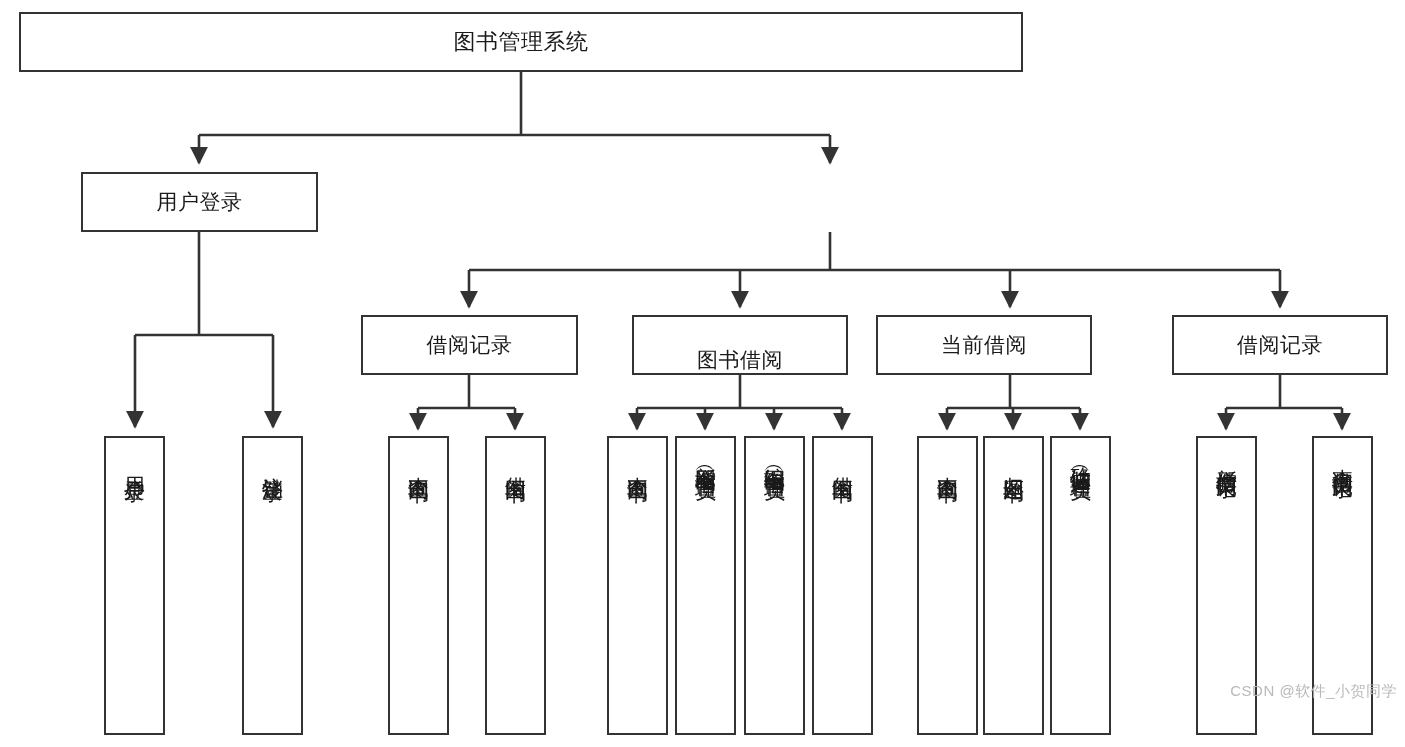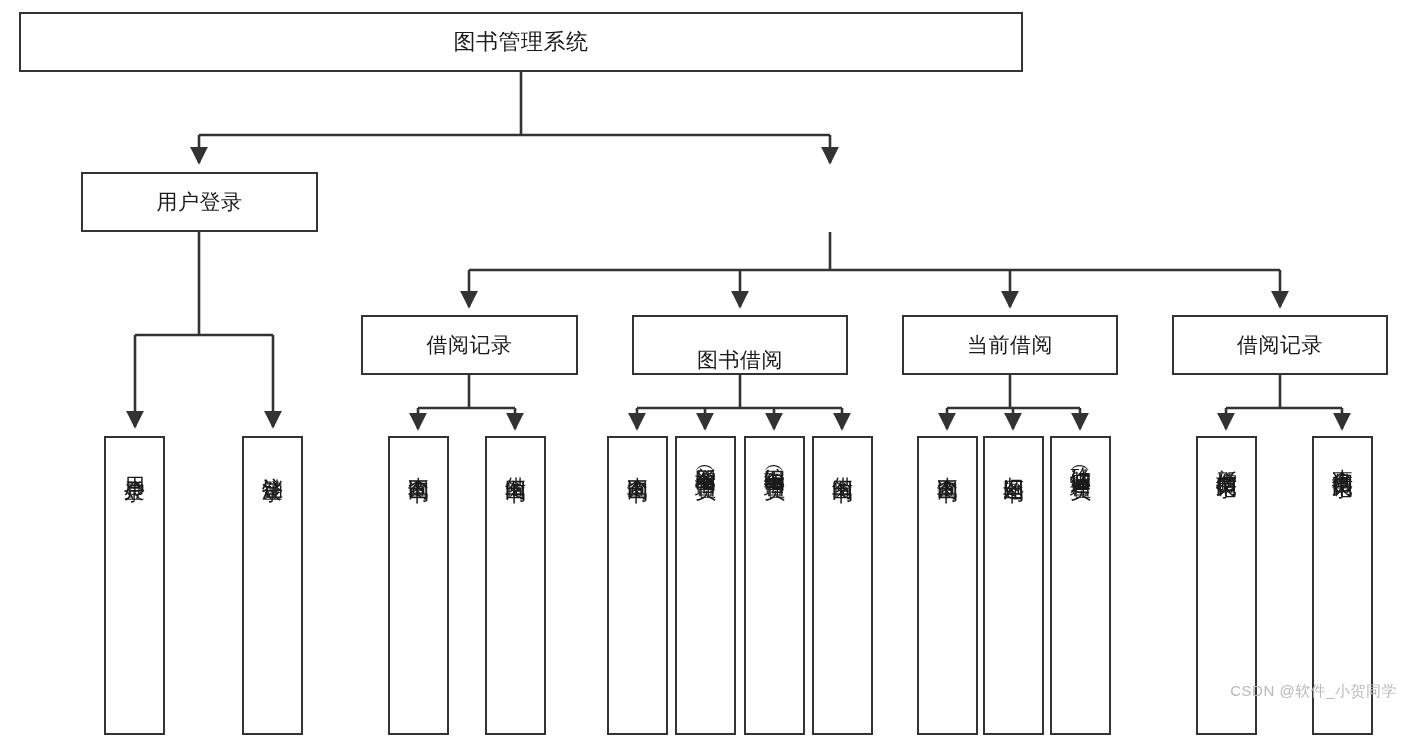--- a/index.html
+++ b/index.html
@@ -128,21 +128,21 @@
   <div class="node horizontal" style="left:81px;top:172px;width:237px;height:60px;">
     <span class="label">用户登录</span>
   </div>
 
   <div class="node horizontal" style="left:361px;top:315px;width:217px;height:60px;">
     <span class="label">借阅记录</span>
   </div>
   <div class="node horizontal" style="left:632px;top:315px;width:216px;height:60px;align-items:flex-end;">
     <span class="label">图书借阅</span>
   </div>
-  <div class="node horizontal" style="left:902px;top:315px;width:216px;height:60px;">
+  <div class="node horizontal" style="left:876px;top:315px;width:216px;height:60px;">
     <span class="label">当前借阅</span>
   </div>
   <div class="node horizontal" style="left:1172px;top:315px;width:216px;height:60px;align-items:center;">
     <span class="label">借阅记录</span>
   </div>
 
   <div class="node vertical" style="left:104px;top:436px;width:61px;height:299px;">
     <span class="label">用户登录</span>
   </div>
   <div class="node vertical" style="left:242px;top:436px;width:61px;height:299px;">

